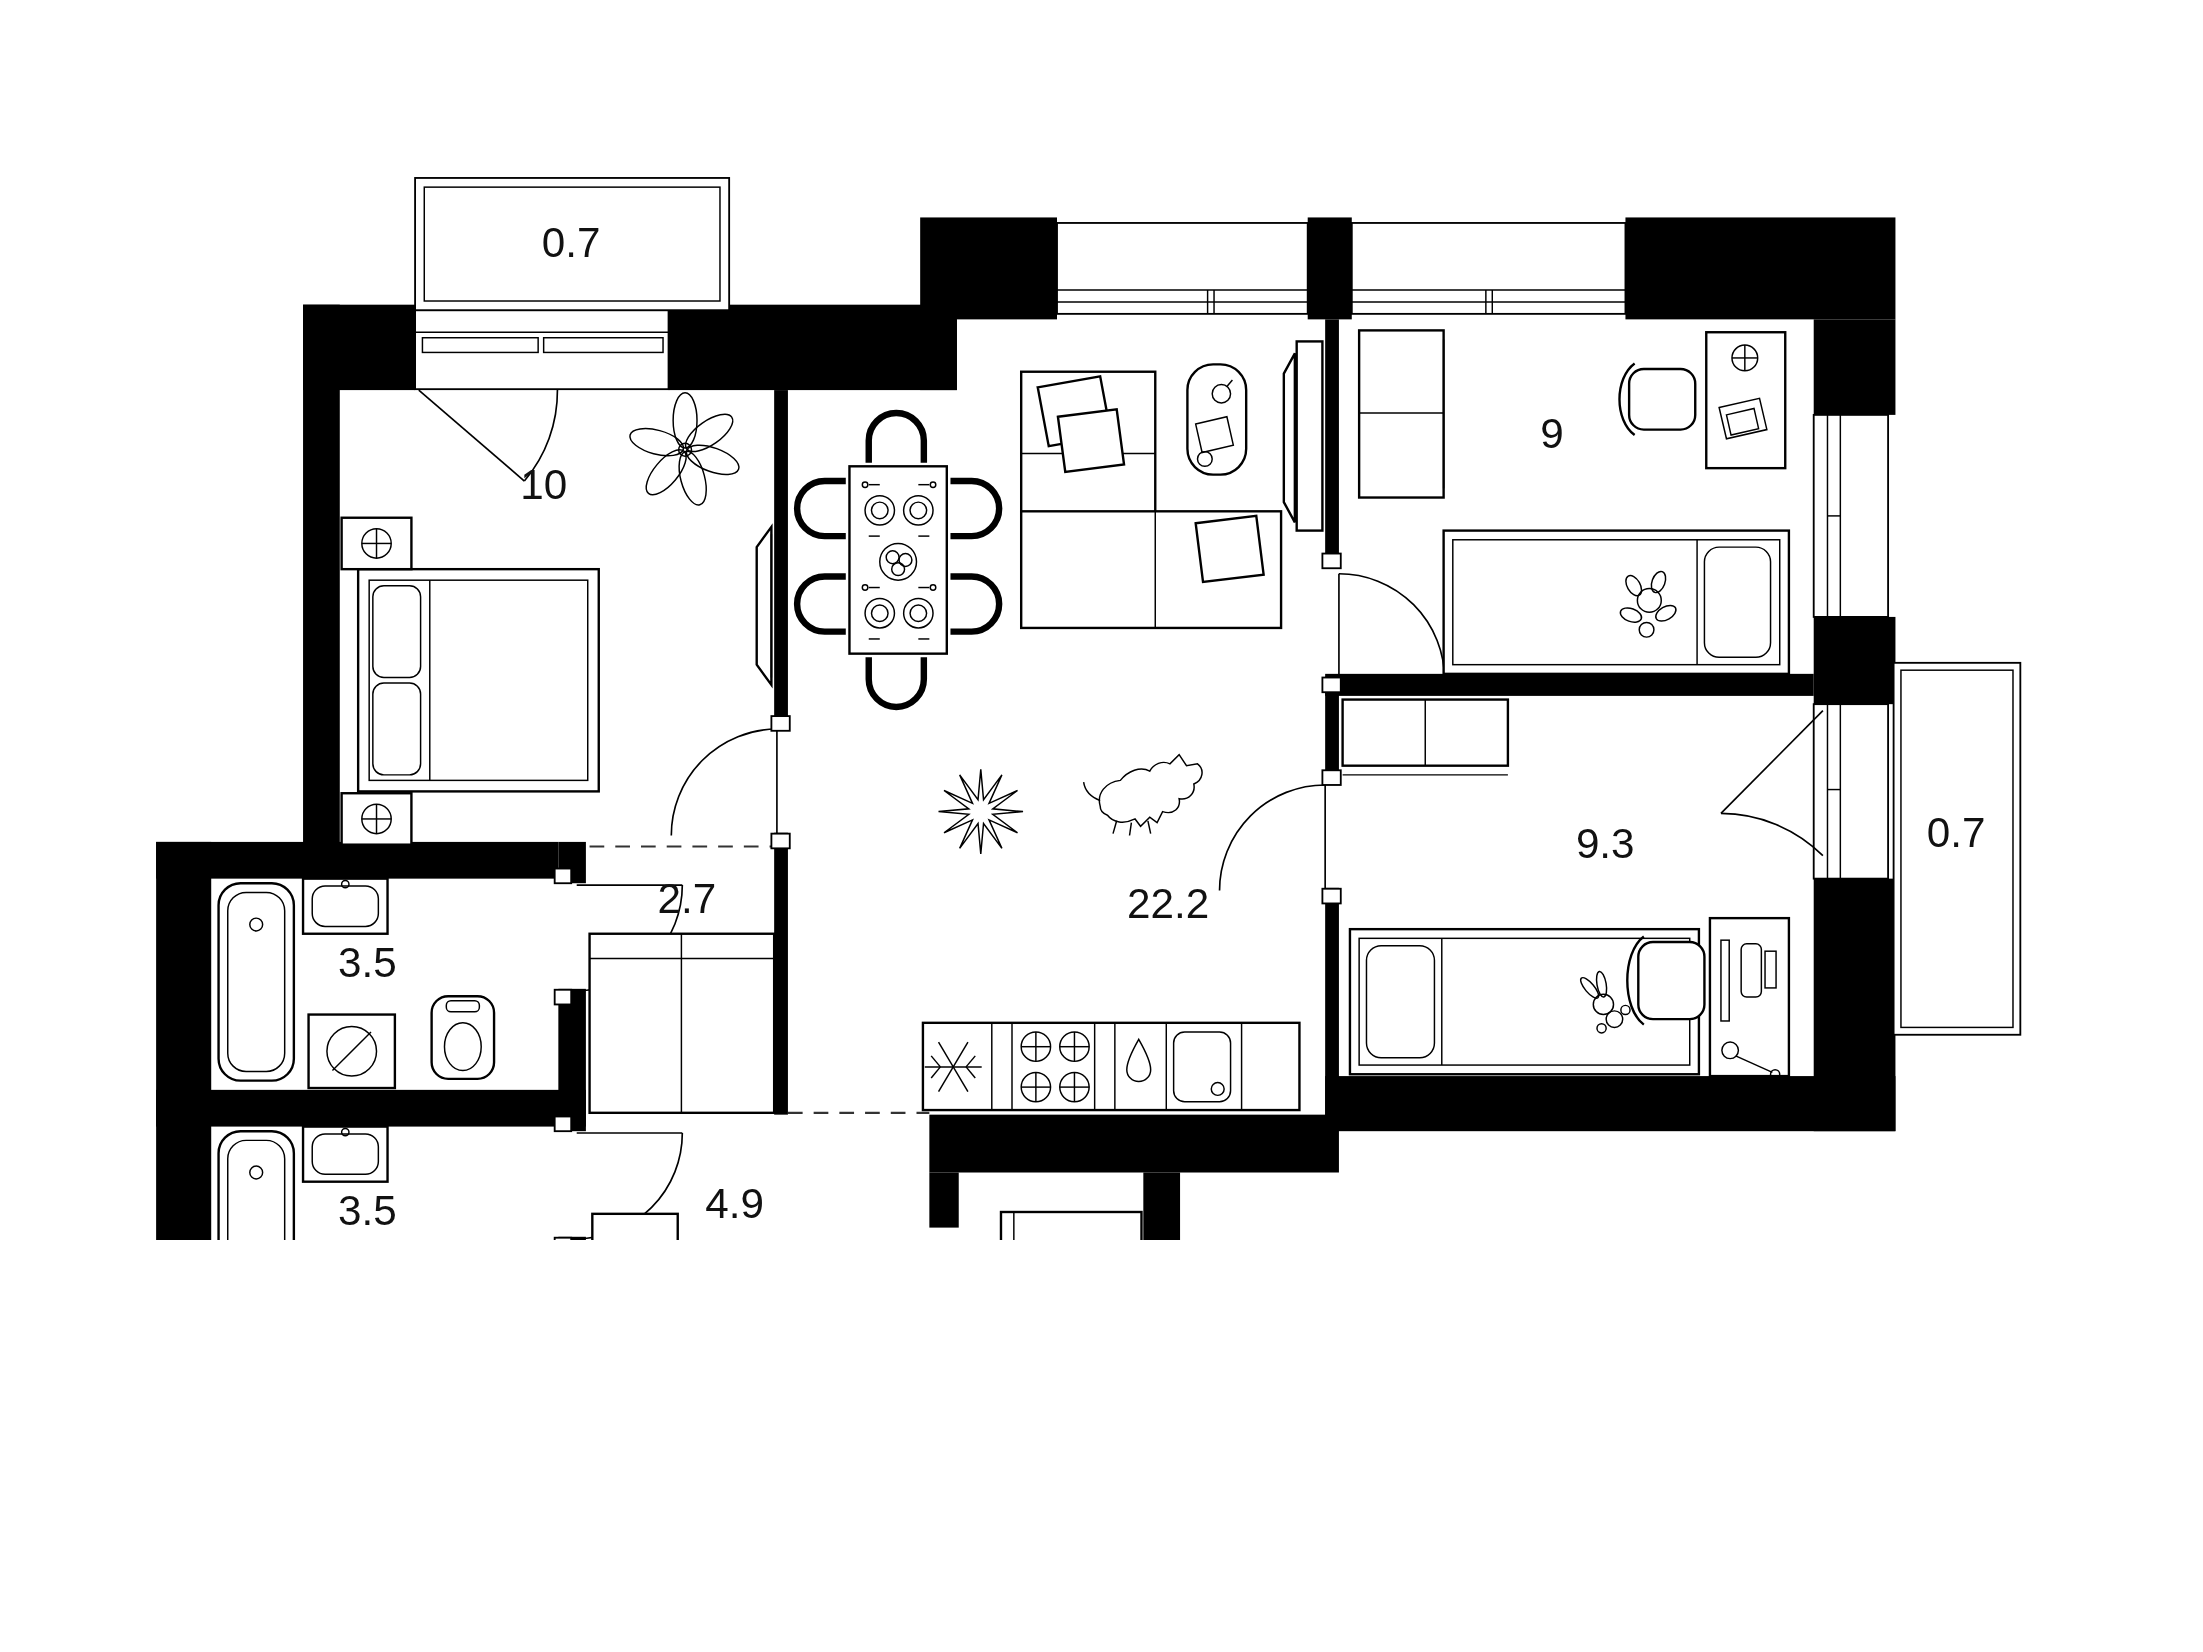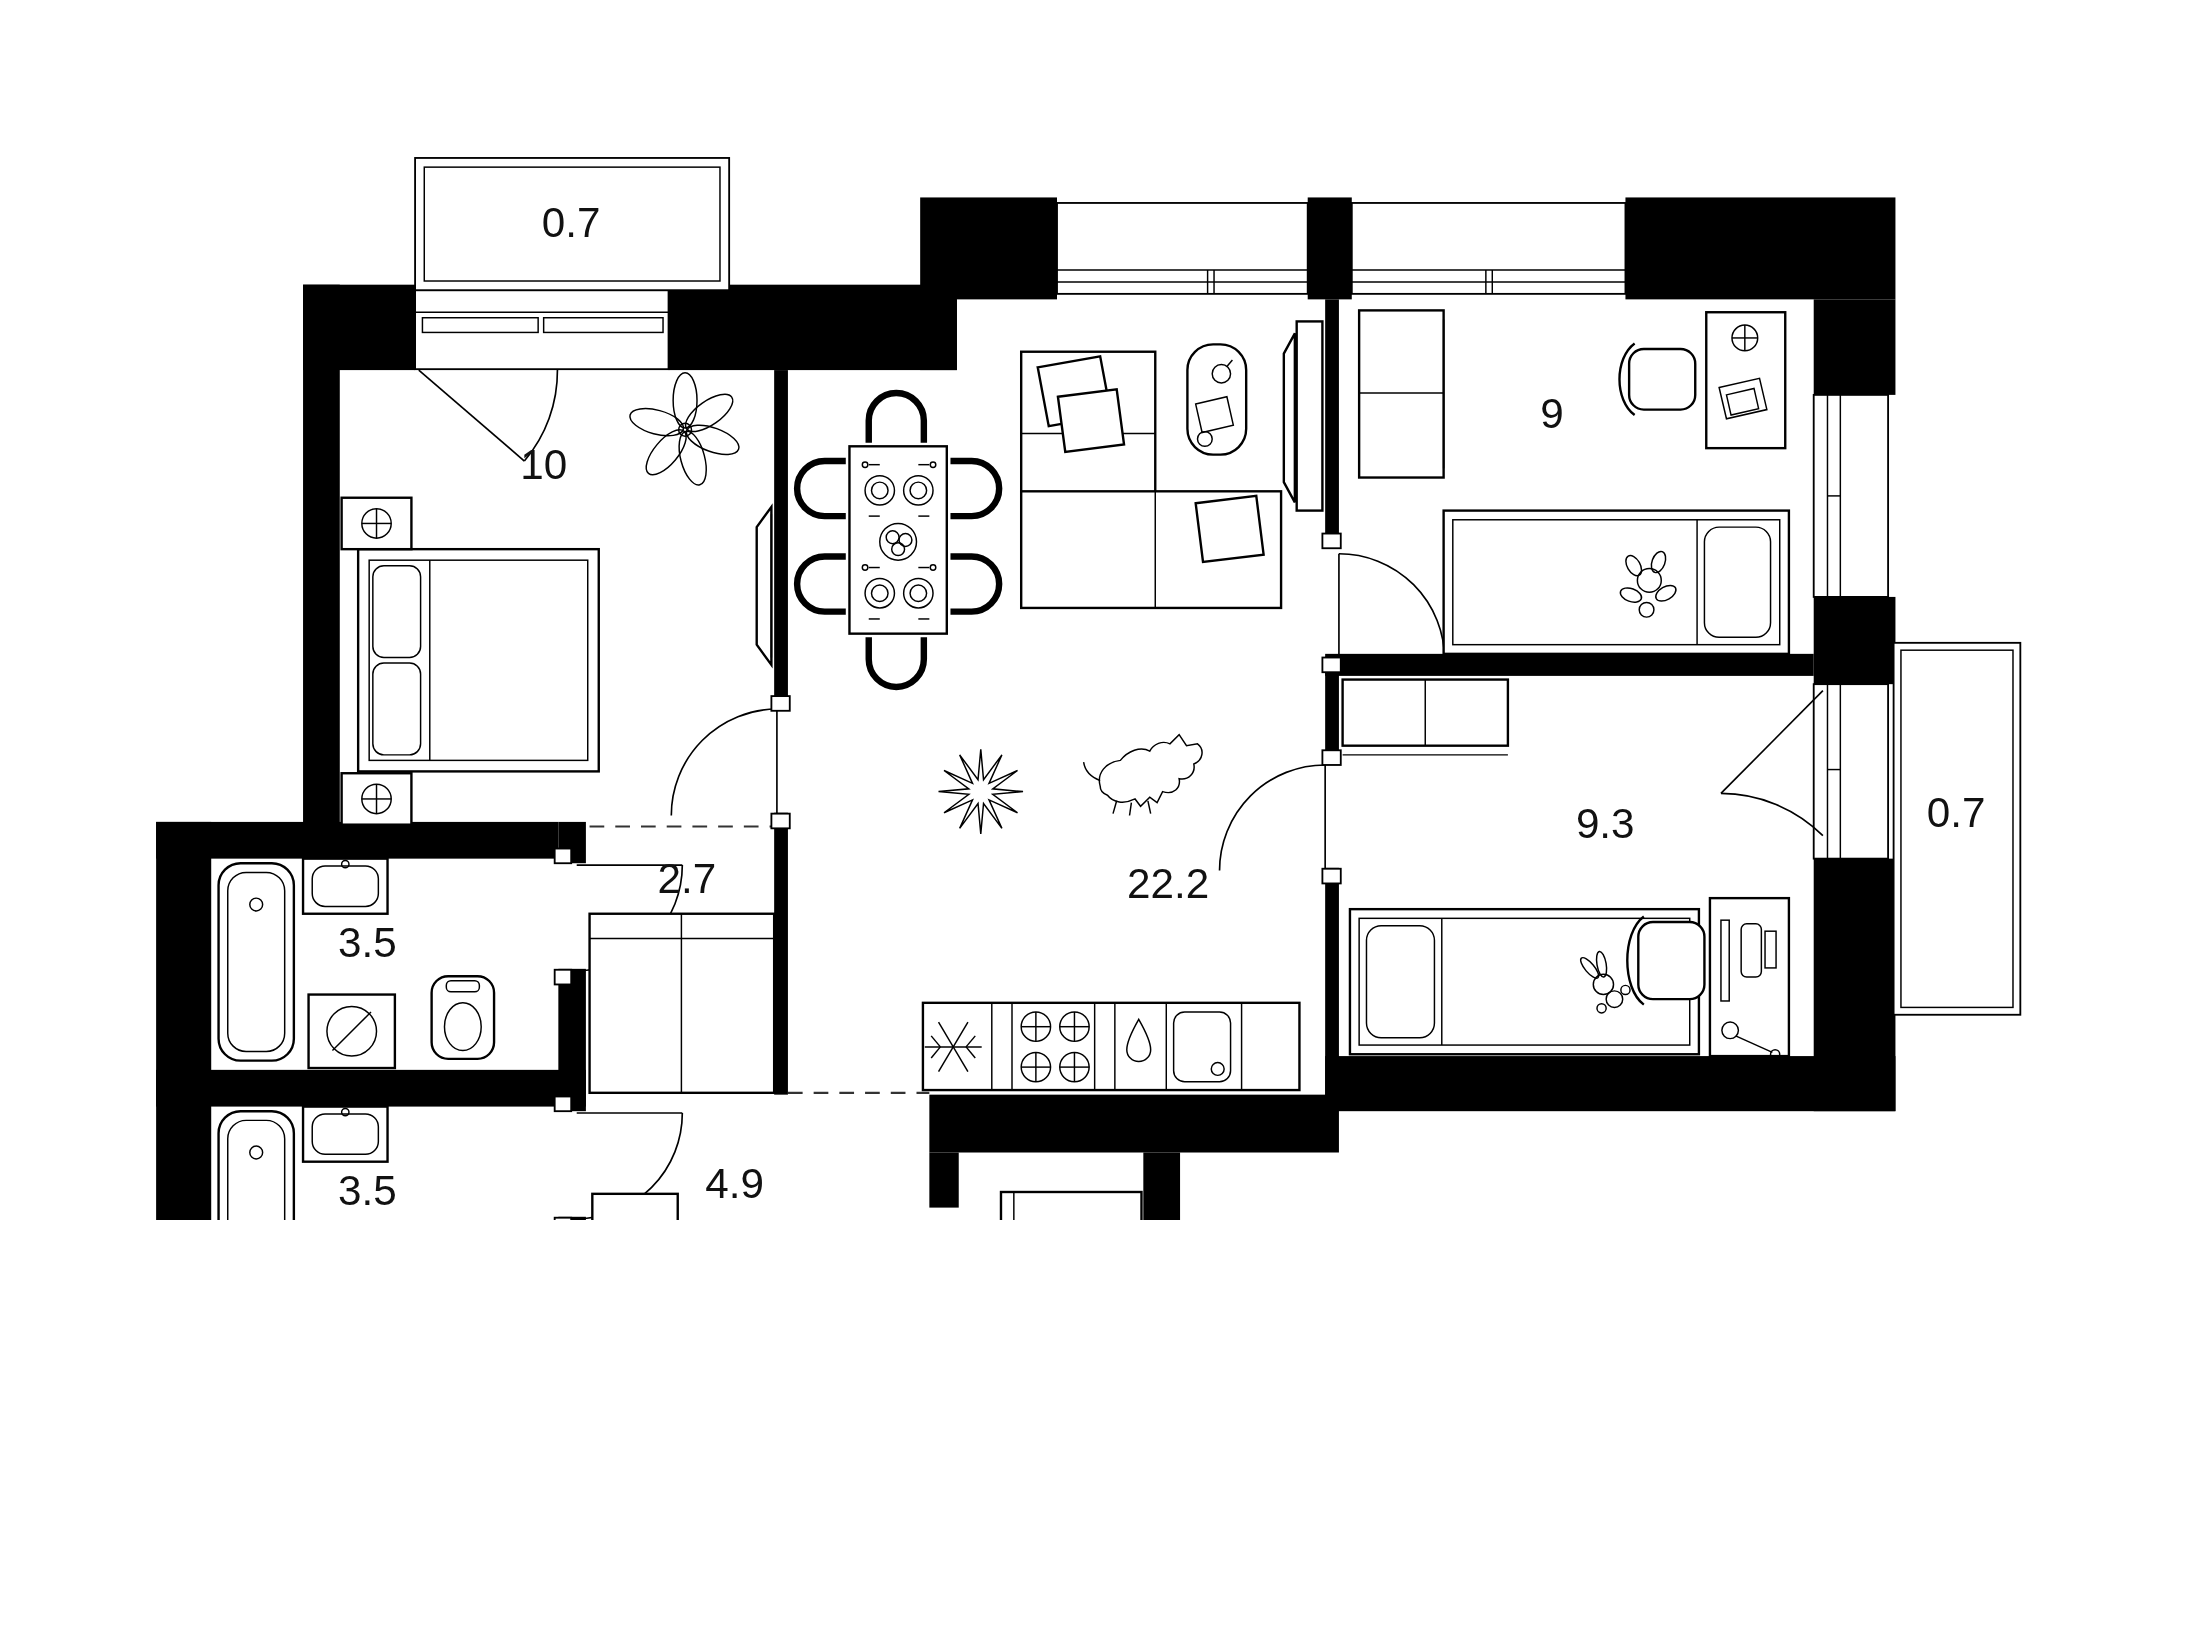--- a/index.html
+++ b/index.html
@@ -1,16 +1,16 @@
 <!DOCTYPE html>
 <html style="font-size:14.7px"><head>
 <meta charset="utf-8">
 <style>
   html,body{margin:0;padding:0;background:#fff;}
-  .page{position:relative;width:2204px;height:1220px;background:#fff;font-family:"Liberation Sans",sans-serif;}
+  .page{position:relative;width:2204px;height:1220px;background:#fff;font-family:"Liberation Sans",sans-serif;margin-top:20px;}
   svg{display:block;}
   .wall{fill:#000;stroke:none;}
   .furn{fill:#fff;stroke:#000;stroke-width:2.6;}
   .thin{fill:none;stroke:#000;stroke-width:1.6;}
   .ln{fill:none;stroke:#000;stroke-width:2.6;}
   .arc{fill:none;stroke:#000;stroke-width:1.8;}
   .dash{fill:none;stroke:#333;stroke-width:2.4;stroke-dasharray:16 12;}
   .chair{fill:none;stroke:#000;stroke-width:7;}
   .lbl{font-size:46px;fill:#111;text-anchor:middle;}
   .frame{fill:#fff;stroke:#000;stroke-width:2;}

